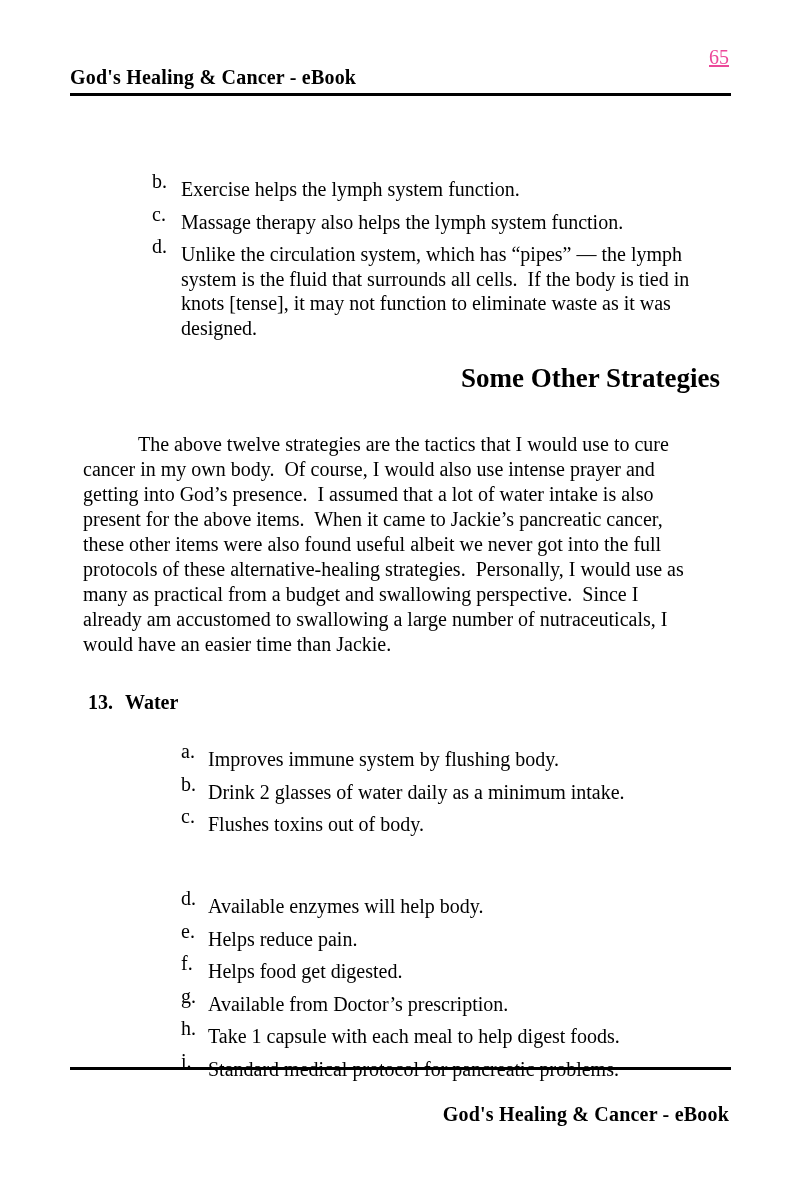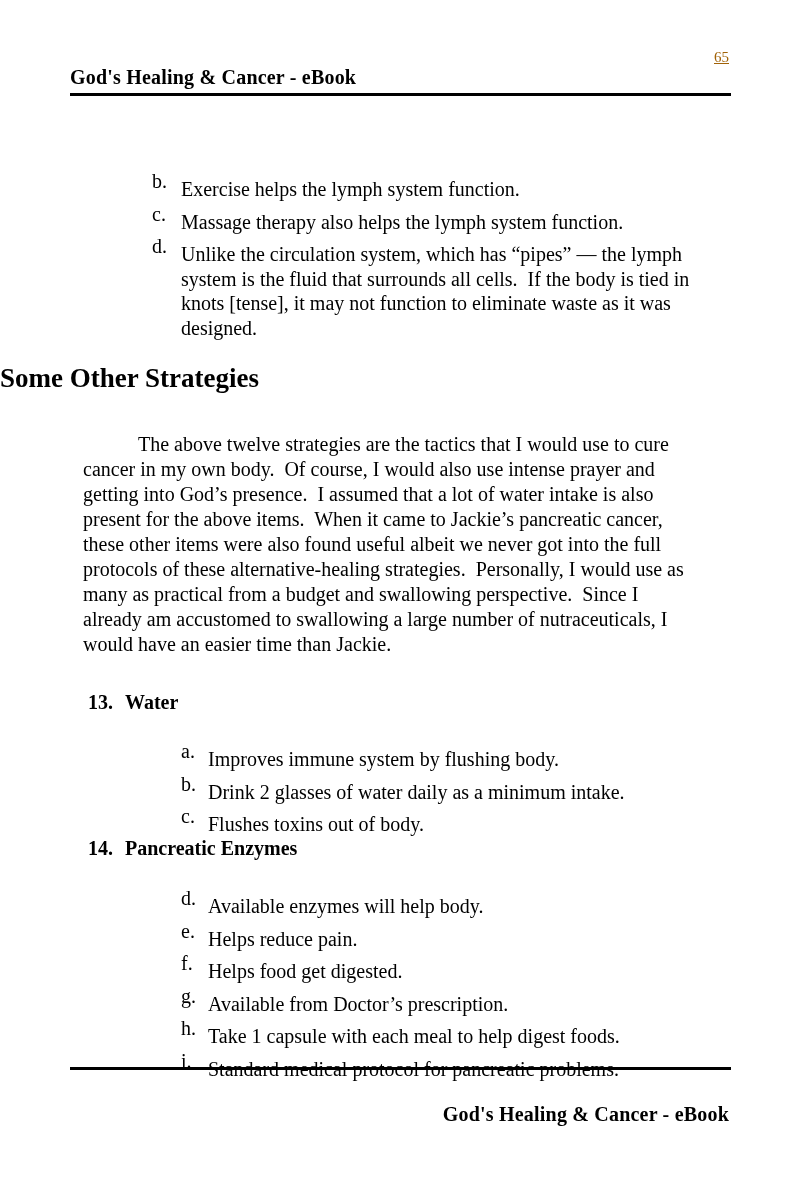--- a/index.html
+++ b/index.html
@@ -9,23 +9,23 @@
     height: 1200px;
     background: #ffffff;
     color: #000000;
     font-family: "Liberation Serif", "DejaVu Serif", serif;
     overflow: hidden;
   }
   .page-number {
     position: absolute;
     top: 49px;
     right: 71px;
-    font-size: 15px;
+    font-size: 20px;
     line-height: 17px;
-    color: #a16207;
+    color: #ec4899;
     text-decoration: underline;
   }
   .header-title {
     position: absolute;
     left: 70px;
     top: 65px;
     font-size: 20px;
     font-weight: bold;
     line-height: 25px;
     letter-spacing: 0.2px;
@@ -56,21 +56,21 @@
     font-size: 20px;
     line-height: 24.6px;
     white-space: pre-wrap;
     margin-top: 8px;
   }
   .section-heading {
     position: absolute;
     left: 0;
     top: 361px;
     width: 720px;
-    text-align: left;
+    text-align: right;
     font-size: 27px;
     font-weight: bold;
     line-height: 34px;
     margin: 0;
   }
   .intro-paragraph {
     position: absolute;
     left: 70px;
     top: 419px;
     width: 665px;
@@ -167,23 +167,20 @@
     <div class="li-row">
       <span class="marker">b.</span>
       <span class="li-text">Drink 2 glasses of water daily as a minimum intake.</span>
     </div>
     <div class="li-row">
       <span class="marker">c.</span>
       <span class="li-text">Flushes toxins out of body.</span>
     </div>
   </div>
 
-  <div class="numbered-heading sec-14">
-    <span class="sec-num">14.</span><span class="sec-title">Pancreatic Enzymes</span>
-  </div>
 
   <div class="letter-list list-14">
     <div class="li-row">
       <span class="marker">d.</span>
       <span class="li-text">Available enzymes will help body.</span>
     </div>
     <div class="li-row">
       <span class="marker">e.</span>
       <span class="li-text">Helps reduce pain.</span>
     </div>

